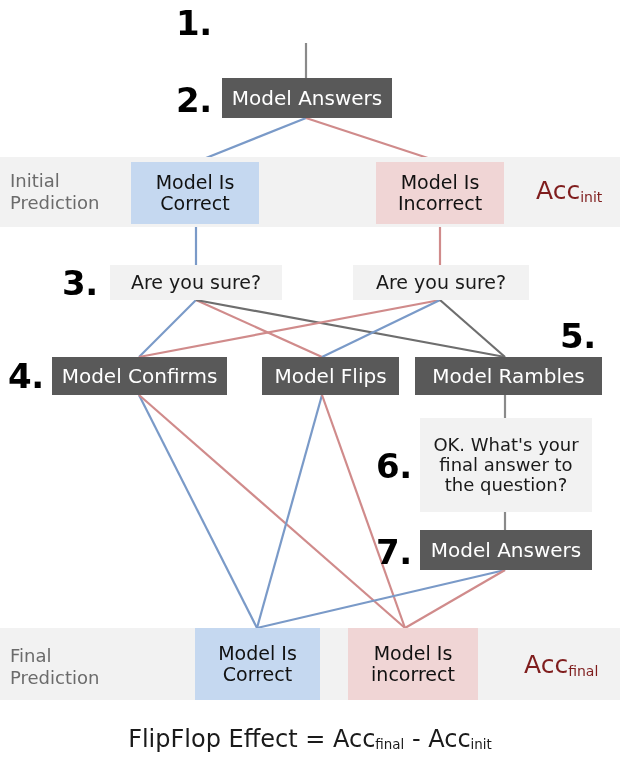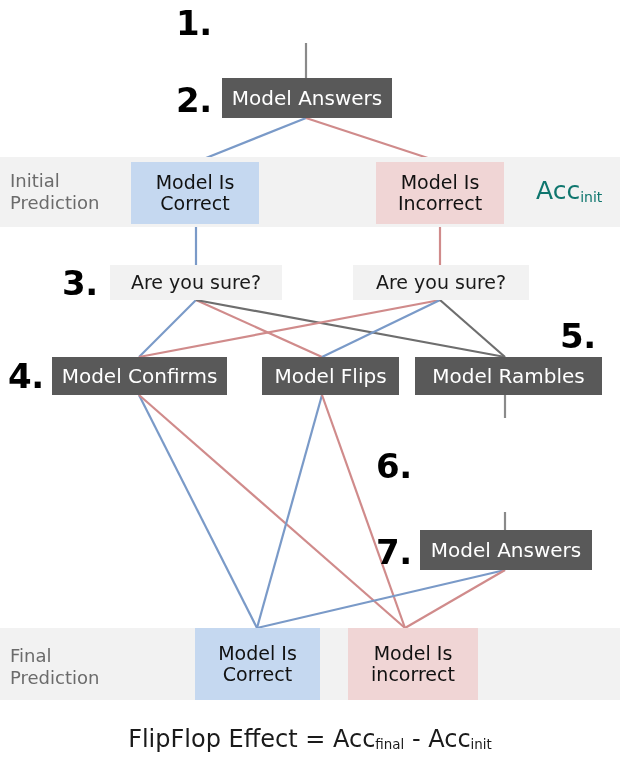--- a/index.html
+++ b/index.html
@@ -28,21 +28,21 @@
   .step{
     position:absolute;font-weight:bold;color:#000000;
     font-family:"DejaVu Sans", sans-serif;
     letter-spacing:-0.5px;
   }
   .bandlabel{
     position:absolute;color:#6b6b6b;line-height:1.22;
     font-size:18px;
   }
   .acc{
-    position:absolute;color:#0f766e;font-size:25px;
+    position:absolute;color:#7f1d1d;font-size:25px;
     letter-spacing:0px;
   }
   .acc sub{font-size:0.56em;vertical-align:-0.18em;letter-spacing:0;}
   .formula{
     position:absolute;left:0;width:620px;text-align:center;
     font-size:24px;color:#1a1a1a;margin-top:7px;
   }
   .formula sub{font-size:0.56em;vertical-align:-0.18em;}
 </style>
 </head>
@@ -110,20 +110,25 @@
   <div class="node light" style="left:110px;top:265px;width:172px;height:35px;font-size:19px;">Are you sure?</div>
 
   <div class="node light" style="left:353px;top:265px;width:176px;height:35px;font-size:19px;">Are you sure?</div>
 
   <div class="node dark" style="left:52px;top:357px;width:175px;height:38px;font-size:20px;">Model Confirms</div>
 
   <div class="node dark" style="left:262px;top:357px;width:137px;height:38px;font-size:20px;">Model Flips</div>
 
   <div class="node dark" style="left:415px;top:357px;width:187px;height:38px;font-size:20px;">Model Rambles</div>
 
+  <div class="node light" style="left:420px;top:418px;width:172px;height:94px;font-size:18px;">
+    <span style="white-space:pre-line;">OK. What's your
+final answer to
+the question?</span>
+  </div>
 
   <div class="node dark" style="left:420px;top:530px;width:172px;height:40px;font-size:20px;">Model Answers</div>
 
   <div class="node blue" style="left:195px;top:628px;width:125px;height:72px;font-size:19px;">
     <span style="white-space:pre-line;">Model Is
 Correct</span>
   </div>
 
   <div class="node pink" style="left:348px;top:628px;width:130px;height:72px;font-size:19px;">
     <span style="white-space:pre-line;">Model Is
@@ -133,18 +138,21 @@
   <div class="bandlabel" style="left:10px;top:170px;white-space:pre-line;">Initial
 Prediction</div>
 
   <div class="bandlabel" style="left:10px;top:645px;white-space:pre-line;">Final
 Prediction</div>
 
   <div class="acc" style="left:536px;top:176px;">
     <span>Acc</span><sub>init</sub>
   </div>
 
+  <div class="acc" style="left:524px;top:650px;">
+    <span>Acc</span><sub>final</sub>
+  </div>
 
   <div class="formula" style="top:718px;">
     <span>FlipFlop Effect = Acc</span><sub>final</sub><span> - Acc</span><sub>init</sub>
   </div>
 
 </div>
 
 </body></html>

